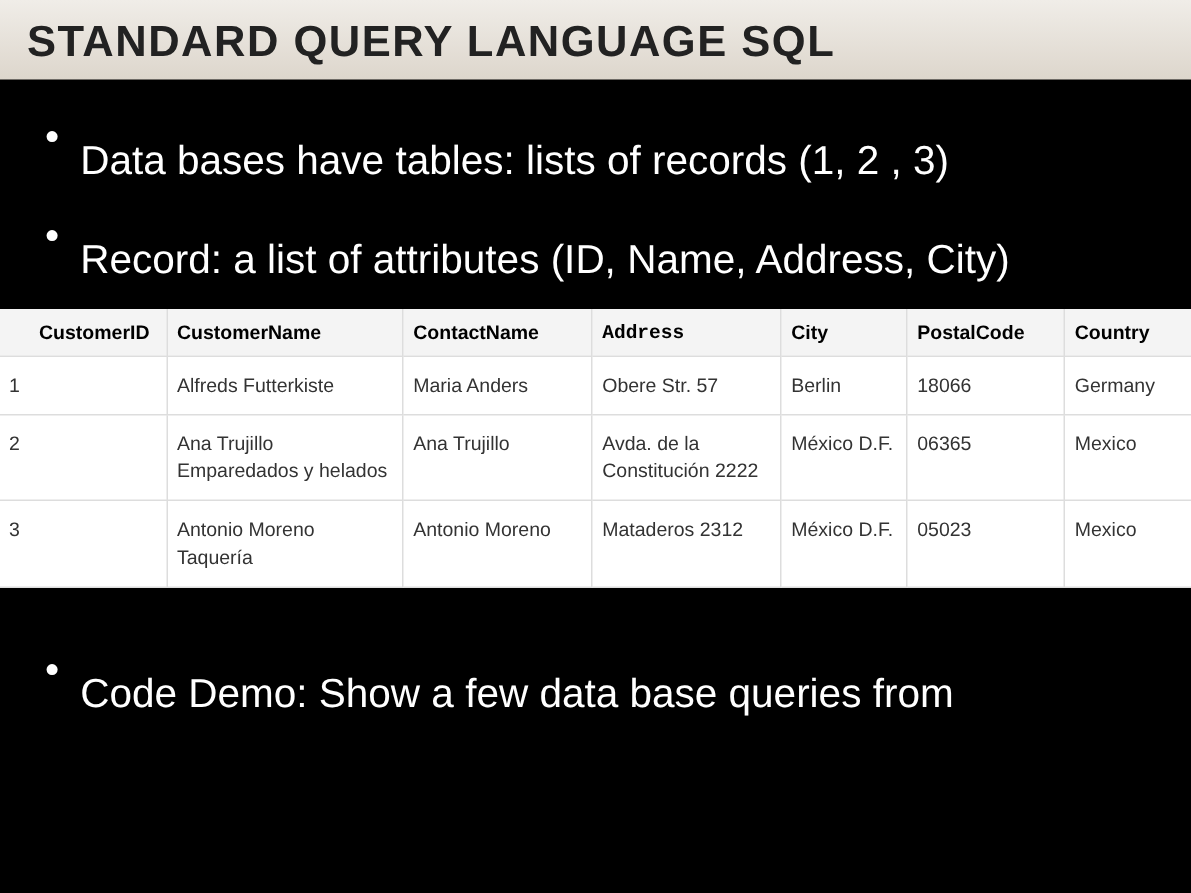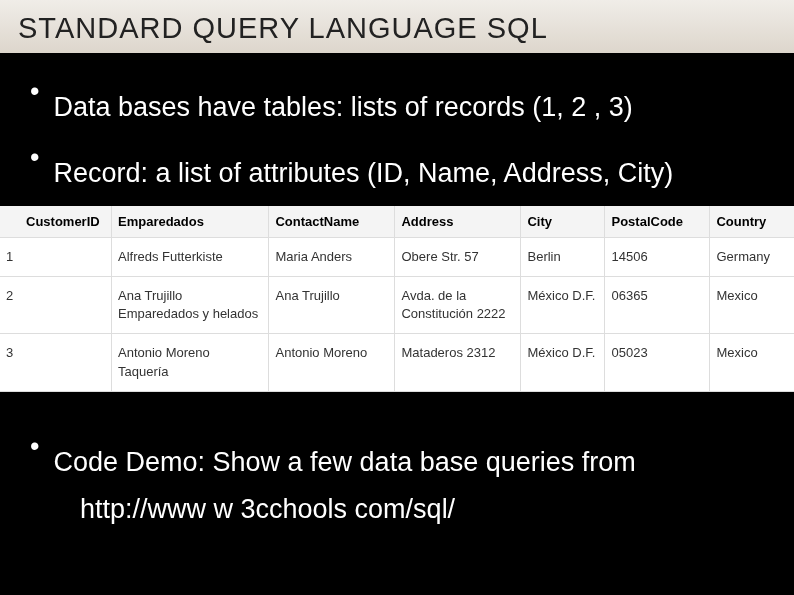--- a/index.html
+++ b/index.html
@@ -12,21 +12,21 @@
     position: relative;
   }
   .slide {
     width: 100%;
     height: 100%;
   }
   .title {
     color: #222;
     background: linear-gradient(to bottom, #f0ede8 0%, #ddd6cc 100%);
     font-size: 29px;
-    font-weight: 400;
+    font-weight: 700;
     letter-spacing: 1px;
     padding: 12px 36px 8px 18px;
     font-family: Arial, sans-serif;
   }
   .bullets {
     padding: 20px 30px 0 30px;
     color: #fff;
   }
   .bullet {
     font-size: 27px;
@@ -78,21 +78,21 @@
     color: #333;
     font-size: 13px;
     line-height: 1.4;
   }
   th:last-child, td:last-child {
     border-right: none;
   }
   .col-id { width: 40px; padding-left: 26px; }
   .col-cname { width: 150px; }
   .col-contact { width: 120px; }
-  .col-addr { width: 120px; }
+  .col-addr { width: 120px; font-family: Liberation Mono, monospace; }
   .col-city { width: 80px; }
   .col-postal { width: 100px; }
   .col-country { width: 80px; }
   .after-table {
     padding: 36px 30px 0 30px;
   }
   .link-stub {
     color: #fff;
     font-size: 27px;
     padding-left: 80px;
@@ -115,36 +115,36 @@
       <span class="bullet-marker">•</span>
       <span class="bullet-text">Record: a list of attributes (ID, Name, Address, City)</span>
     </div>
   </div>
 
   <div class="table-wrap">
     <table>
       <thead>
         <tr>
           <th class="col-id">CustomerID</th>
-          <th class="col-cname">Emparedados</th>
+          <th class="col-cname">CustomerName</th>
           <th class="col-contact">ContactName</th>
           <th class="col-addr">Address</th>
           <th class="col-city">City</th>
           <th class="col-postal">PostalCode</th>
           <th class="col-country">Country</th>
         </tr>
       </thead>
       <tbody>
         <tr>
           <td>1</td>
           <td>Alfreds Futterkiste</td>
           <td>Maria Anders</td>
           <td>Obere Str. 57</td>
           <td>Berlin</td>
-          <td>14506</td>
+          <td>18066</td>
           <td>Germany</td>
         </tr>
         <tr>
           <td>2</td>
           <td>Ana Trujillo Emparedados y helados</td>
           <td>Ana Trujillo</td>
           <td>Avda. de la Constitución 2222</td>
           <td>México D.F.</td>
           <td>06365</td>
           <td>Mexico</td>
@@ -162,15 +162,14 @@
     </table>
   </div>
 
   <div class="bullets after-table">
     <div class="bullet bullet-justify">
       <span class="bullet-marker">•</span>
       <span class="bullet-text">Code Demo:  Show a few data base queries from</span>
     </div>
   </div>
 
-  <div class="link-stub">http://www w 3cchools com/sql/</div>
 
 </div>
 
 </body></html>

